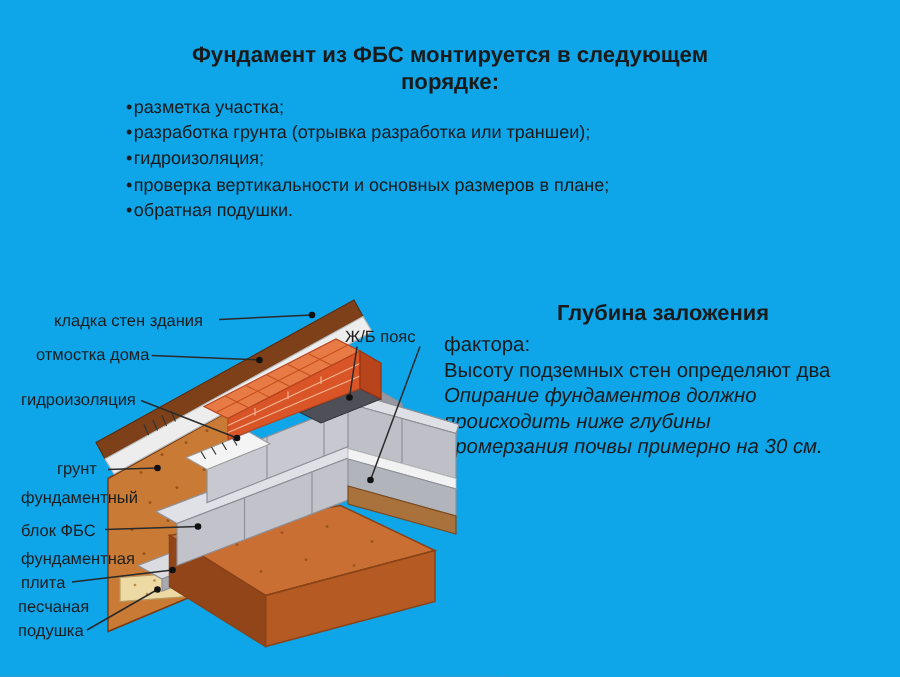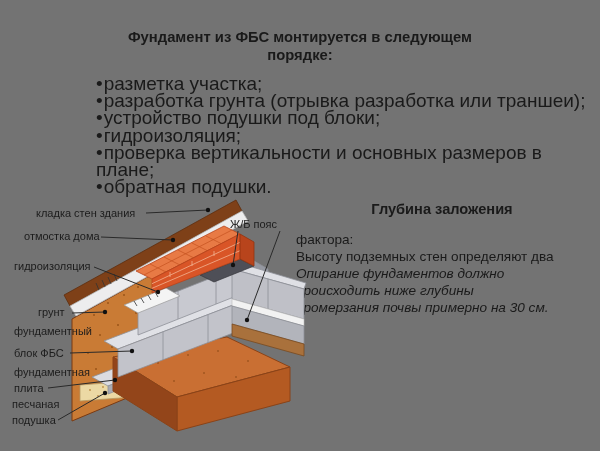--- a/index.html
+++ b/index.html
@@ -1,35 +1,35 @@
 <!DOCTYPE html>
 <html><head>
 <meta charset="utf-8">
 <style>
   html,body{margin:0;padding:0;}
   body{font-family:"Liberation Sans",sans-serif;background:#888;}
   .slide{
-    position:relative;width:600px;height:451px;background:#737373;
+    position:relative;width:600px;height:451px;background:#0ea5e9;
     overflow:hidden;color:#1a1a1a;
   }
   .title{
     position:absolute;top:29px;left:0;right:0;text-align:center;
     font-size:14.8px;font-weight:bold;line-height:17.5px;
   }
   .title span{display:inline-block;max-width:395px;}
   .steps{
-    position:absolute;top:63px;left:84px;margin:12px;padding:0;list-style:none;
-    font-size:19px;line-height:17.2px;
+    position:absolute;top:63px;left:84px;margin:0;padding:0;list-style:none;
+    font-size:12px;line-height:17.2px;
   }
   .steps li::before{content:"\2022";margin-right:1px;}
   .depth{
     position:absolute;top:201px;left:296px;width:292px;
     font-size:13.6px;line-height:17.1px;
   }
-  .depth-heading{font-size:14.6px;font-weight:bold;text-align:center;margin-bottom:13px;}
+  .depth-heading{font-size:14.6px;font-weight:bold;text-align:center;margin-bottom:3px;}
   .factor::before{content:"\2022";margin-right:1px;}
   .note-line{font-style:italic;}
   .diagram{position:absolute;left:8px;top:195px;}
   .dlabel{font-size:11px;fill:#1c1c1c;font-family:"Liberation Sans",sans-serif;}
   .leader{stroke:#2a2a2a;stroke-width:1;fill:none;}
   .ddot{fill:#111;}
   .joint{stroke:#8e9098;stroke-width:0.8;}
   .hatch{stroke:#333;stroke-width:0.8;}
 </style>
 </head>
@@ -37,21 +37,20 @@
 
 <div class="slide">
 
   <div class="title">
     <span>Фундамент из ФБС монтируется в следующем порядке:</span>
   </div>
 
   <ul class="steps">
     <li>разметка участка;</li>
     <li>разработка грунта (отрывка разработка или траншеи);</li>
-    <li>устройство подушки под блоки;</li>
     <li>гидроизоляция;</li>
     <li>проверка вертикальности и основных размеров в плане;</li>
     <li>обратная подушки.</li>
   </ul>
 
   <div class="depth">
     <div class="depth-heading">Глубина заложения</div>
     <div>фактора:</div>
     <div>Высоту подземных стен определяют два</div>
     <div class="note-line">Опирание фундаментов должно</div>

